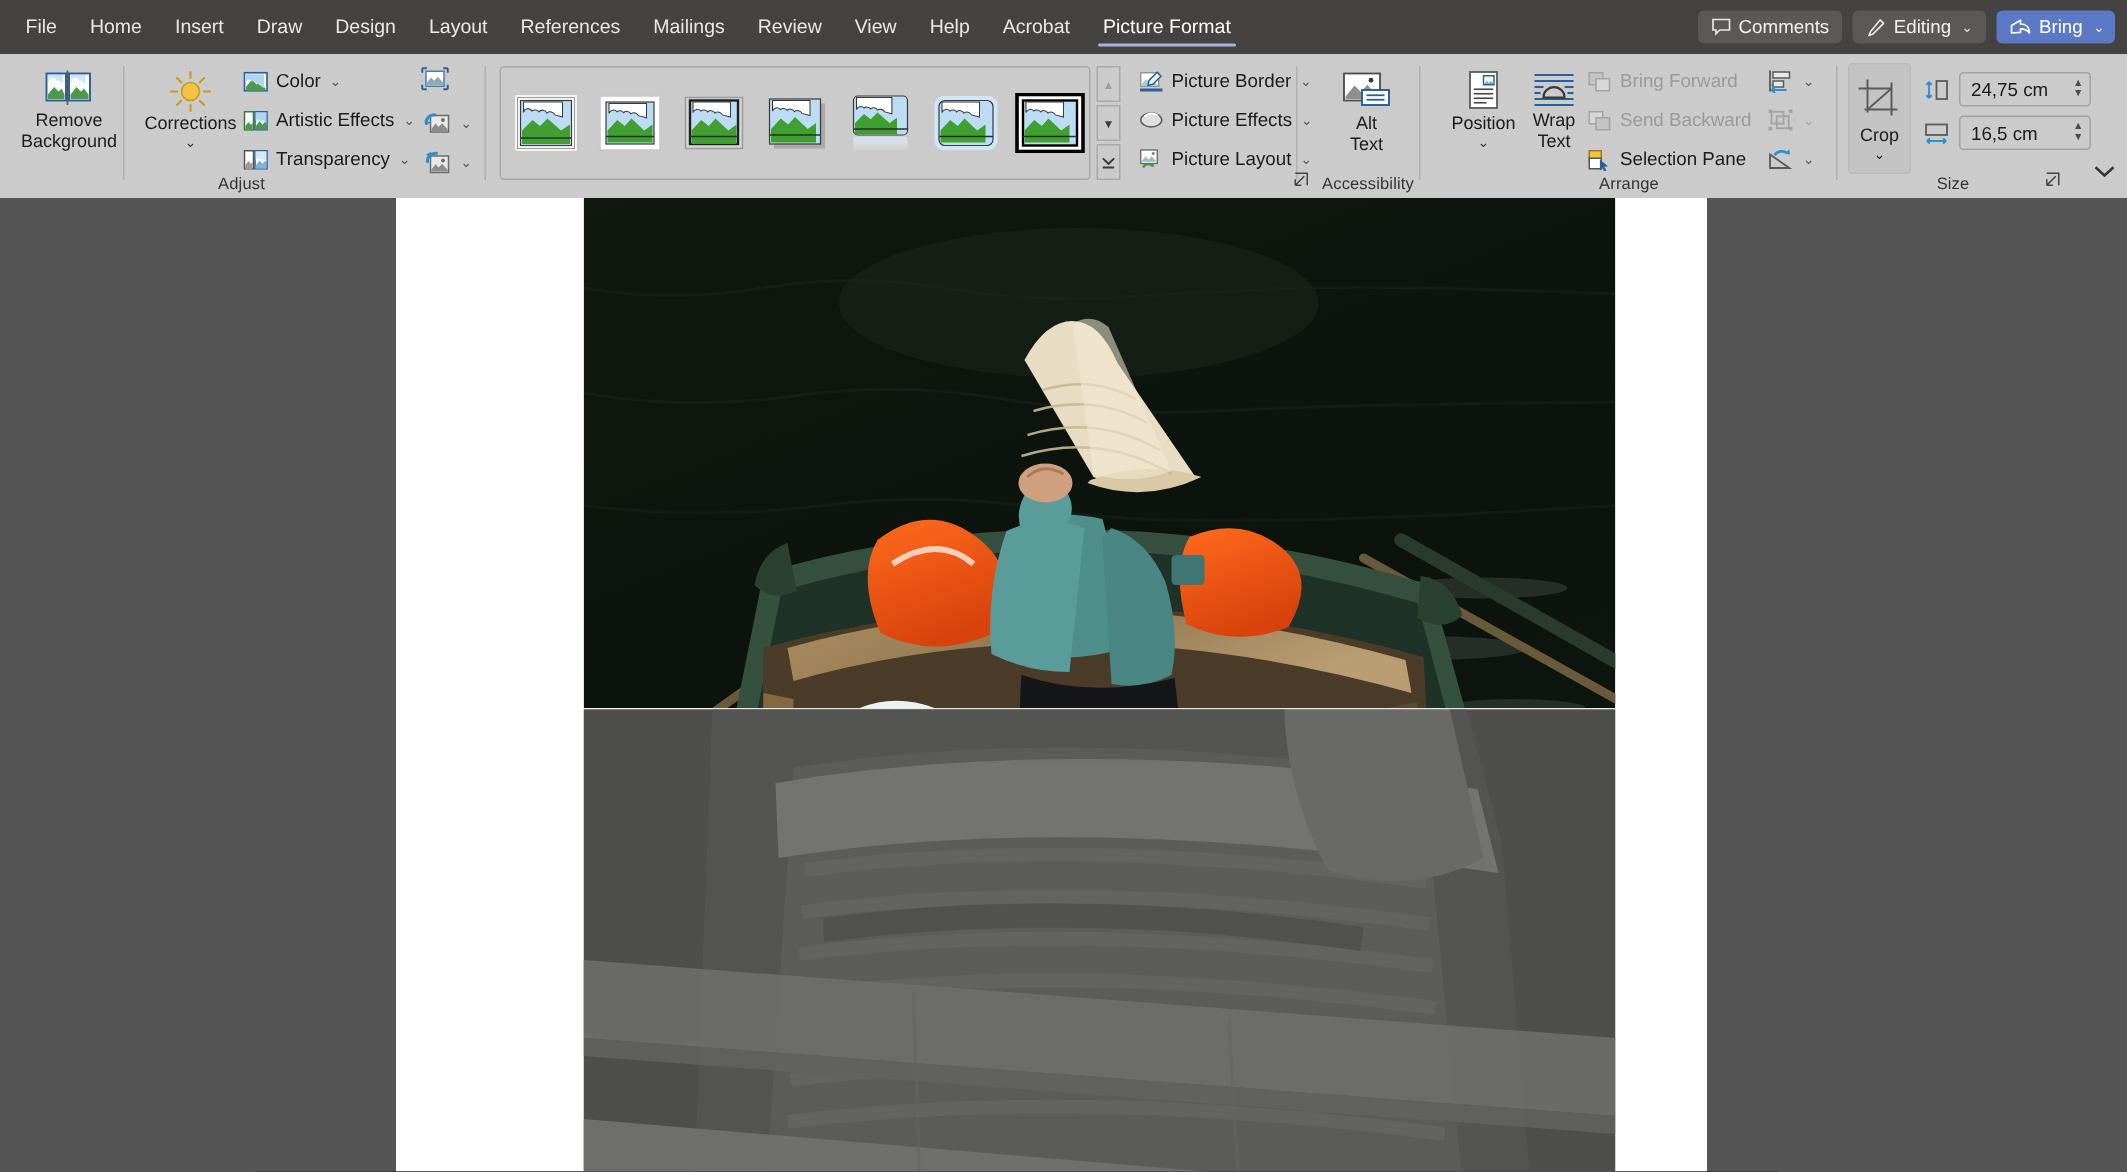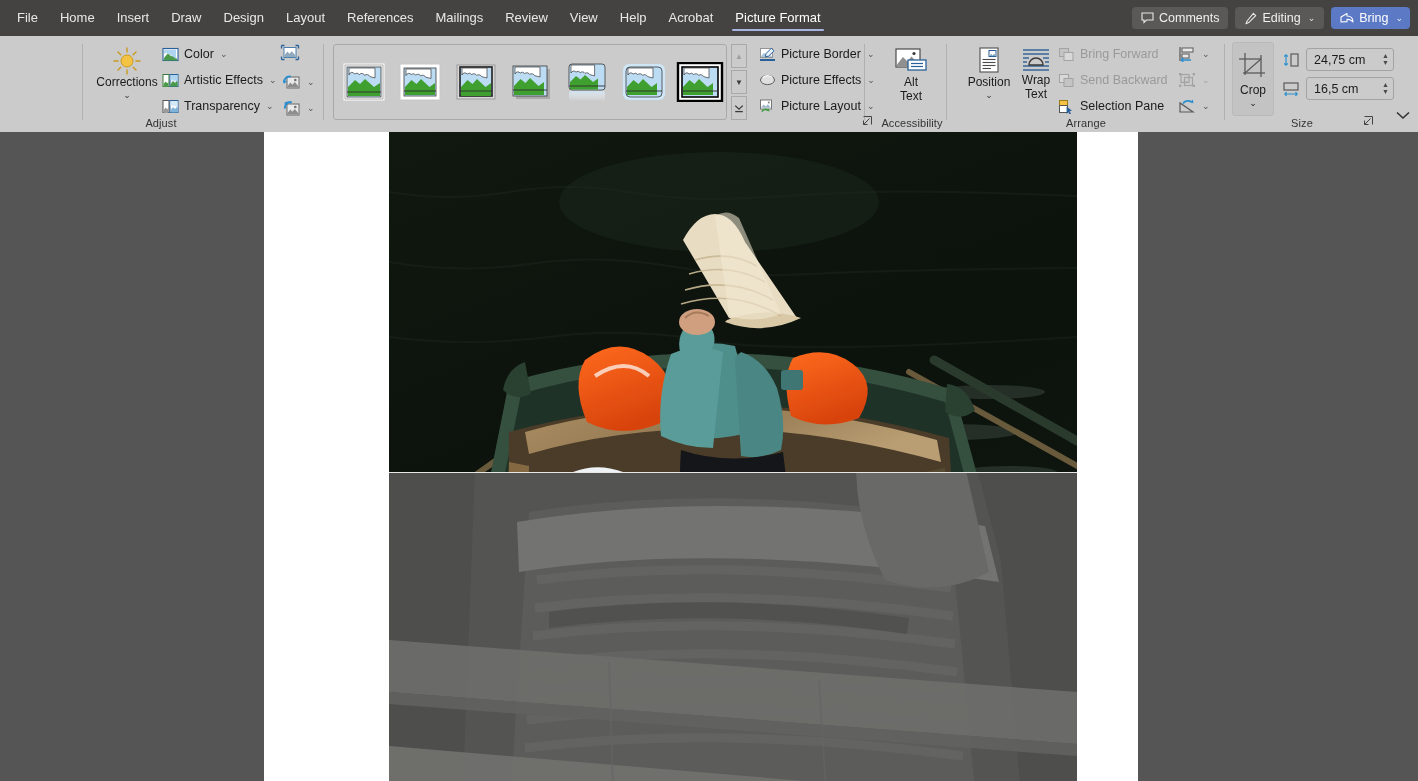--- a/index.html
+++ b/index.html
@@ -183,20 +183,35 @@
         <span class="cv">⌄</span>
       </div>
     </div>
   </div>
 
   <div class="ribbon">
    <div class="ribbon-inner">
 
     <div class="grp" style="left:0;width:322px;">
 
+      <div class="bigbtn" style="position:absolute;left:6px;top:6px;width:68px;">
+        <span class="iconbox">
+          <svg width="34" height="28" viewBox="0 0 34 28">
+            <rect x="2" y="3" width="13" height="18" fill="#ffffff" stroke="#2a6099" stroke-width="1.3"></rect>
+            <path d="M3 17l4-5 3 3 2-2 2 4v3H3z" fill="#4a9a4a"></path>
+            <path d="M4 8a2.2 2.2 0 014.4 0 2.6 2.6 0 013.2.8l1.2.9V4H3v5z" fill="#cfe4f5"></path>
+            <rect x="17" y="3" width="14" height="18" fill="#ffffff" stroke="#2a6099" stroke-width="1.3"></rect>
+            <path d="M18 17l4-5 3 3 2-2 3 4v3H18z" fill="#4a9a4a"></path>
+            <path d="M19 8a2.2 2.2 0 014.4 0 2.6 2.6 0 013.2.8l1.4 1V4H18v5z" fill="#cfe4f5"></path>
+            <line x1="16" y1="1" x2="16" y2="24" stroke="#5a5a5a" stroke-width="1.1"></line>
+          </svg>
+        </span>
+        <span class="lbl">Remove</span>
+        <span class="lbl">Background</span>
+      </div>
 
       <div class="sep" style="left:82px;"></div>
 
       <div class="bigbtn" style="position:absolute;left:90px;top:6px;width:62px;">
         <span class="iconbox">
           <svg width="34" height="30" viewBox="0 0 34 30">
             <circle cx="17" cy="15" r="6" fill="#f5c344" stroke="#c99a20" stroke-width="1"></circle>
             <g stroke="#c99a20" stroke-width="1.4" stroke-linecap="round">
               <line x1="17" y1="2" x2="17" y2="6"></line>
                   <line x1="17" y1="24" x2="17" y2="28"></line>

